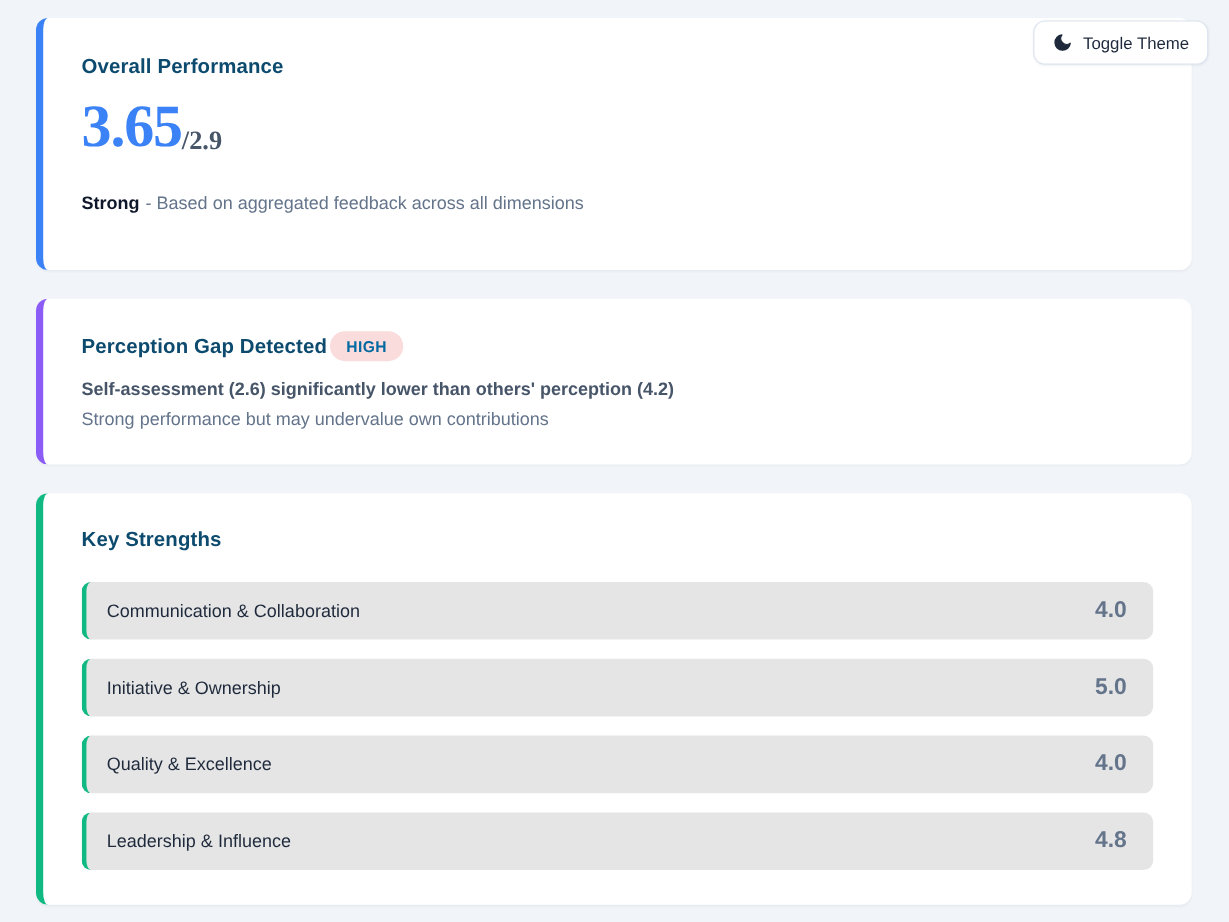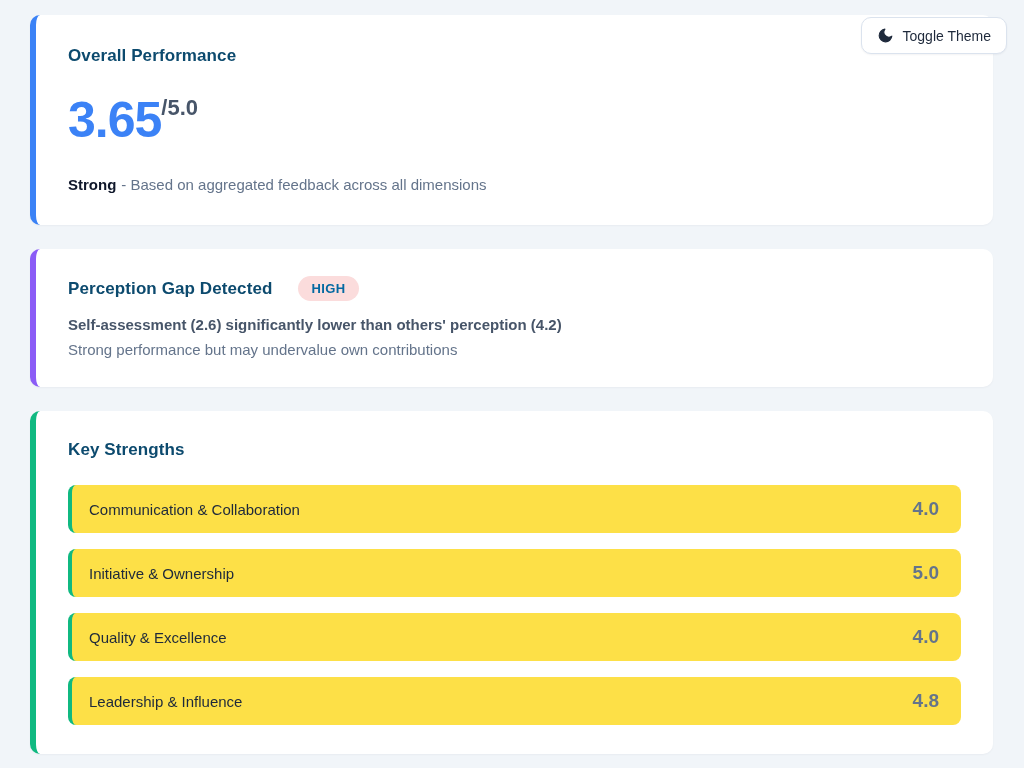--- a/index.html
+++ b/index.html
@@ -41,23 +41,24 @@
   .card-purple { border-left: 6px solid #8b5cf6; padding: 27px 32px 28px; height: 138px; }
   .card-green  { border-left: 6px solid #10b981; padding: 29px 32px 41px; height: 343px; }
   .card h2 {
     font-size: 17px;
     font-weight: bold;
     color: #0c4a6e;
     letter-spacing: 0.1px;
   }
   
   .score-line {
-    margin-top: 29px;
+    margin-top: 14px;
     display: flex;
-    align-items: flex-start;
+    align-items: flex-end;
+    font-family: Liberation Serif, serif;
   }
   .score-big {
     font-size: 50px;
     font-weight: bold;
     color: #3b82f6;
     letter-spacing: -1px;
     line-height: 1;
   }
   .score-suffix {
     font-size: 22px;
@@ -68,21 +69,21 @@
     margin-top: 31px;
     font-size: 15px;
     color: #64748b;
   }
   .overall-desc .rating { font-weight: bold; color: #0f172a; }
   .overall-desc .desc-text { margin-left: 5px; }
   
   .gap-header {
     display: flex;
     align-items: center;
-    gap: 26px;
+    gap: 3px;
   }
   .badge {
     background: #fbdcdc;
     color: #0369a1;
     font-size: 13px;
     font-weight: bold;
     letter-spacing: 0.4px;
     border-radius: 999px;
     padding: 6px 13px;
     line-height: 1;
@@ -97,21 +98,21 @@
     margin-top: 8px;
     font-size: 15px;
     color: #64748b;
   }
   
   .strength-list { margin-top: 25px; }
   .strength-row {
     display: flex;
     align-items: center;
     justify-content: space-between;
-    background: #fde047;
+    background: #e5e5e5;
     border-left: 4px solid #10b981;
     border-radius: 8px;
     height: 48px;
     padding: 0 22px 0 17px;
     margin-bottom: 16px;
   }
   .strength-row:last-child { margin-bottom: 0; }
   .strength-label {
     font-size: 15px;
     color: #1e293b;
@@ -133,21 +134,21 @@
         <path d="M21 12.79A9 9 0 1 1 11.21 3 7 7 0 0 0 21 12.79z"></path>
       </svg>
     </span>
     <span>Toggle Theme</span>
   </button>
 
   <section class="card card-blue">
     <h2>Overall Performance</h2>
     <div class="score-line">
       <span class="score-big">3.65</span>
-      <span class="score-suffix">/5.0</span>
+      <span class="score-suffix">/2.9</span>
     </div>
     <p class="overall-desc">
       <span class="rating">Strong</span><span class="desc-text">- Based on aggregated feedback across all dimensions</span>
     </p>
   </section>
 
   <section class="card card-purple">
     <div class="gap-header">
       <h2>Perception Gap Detected</h2>
       <span class="badge">HIGH</span>

